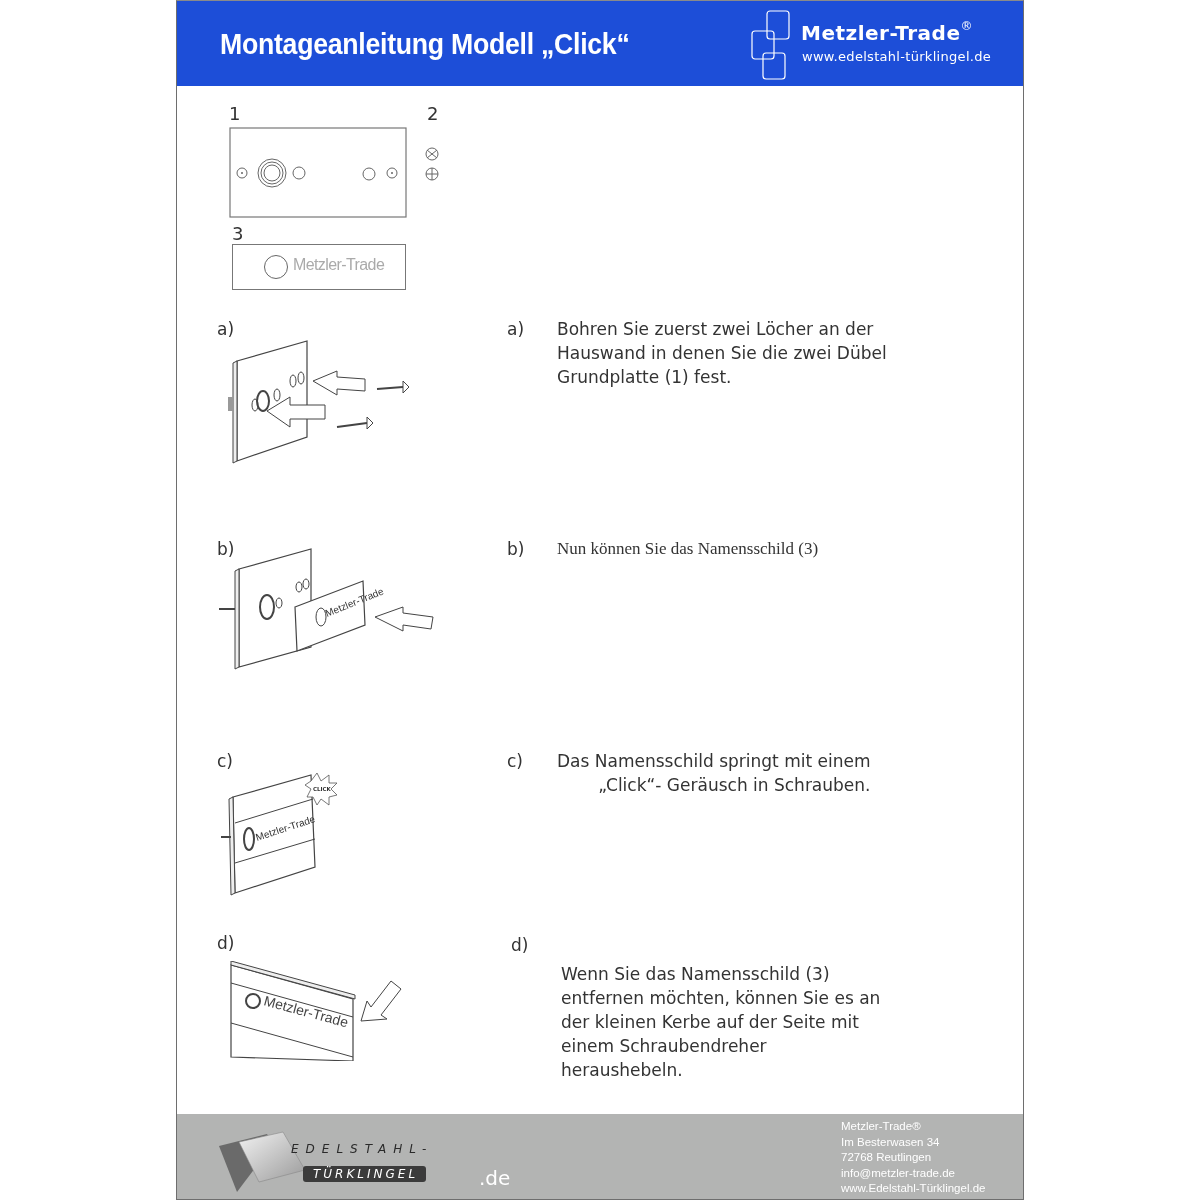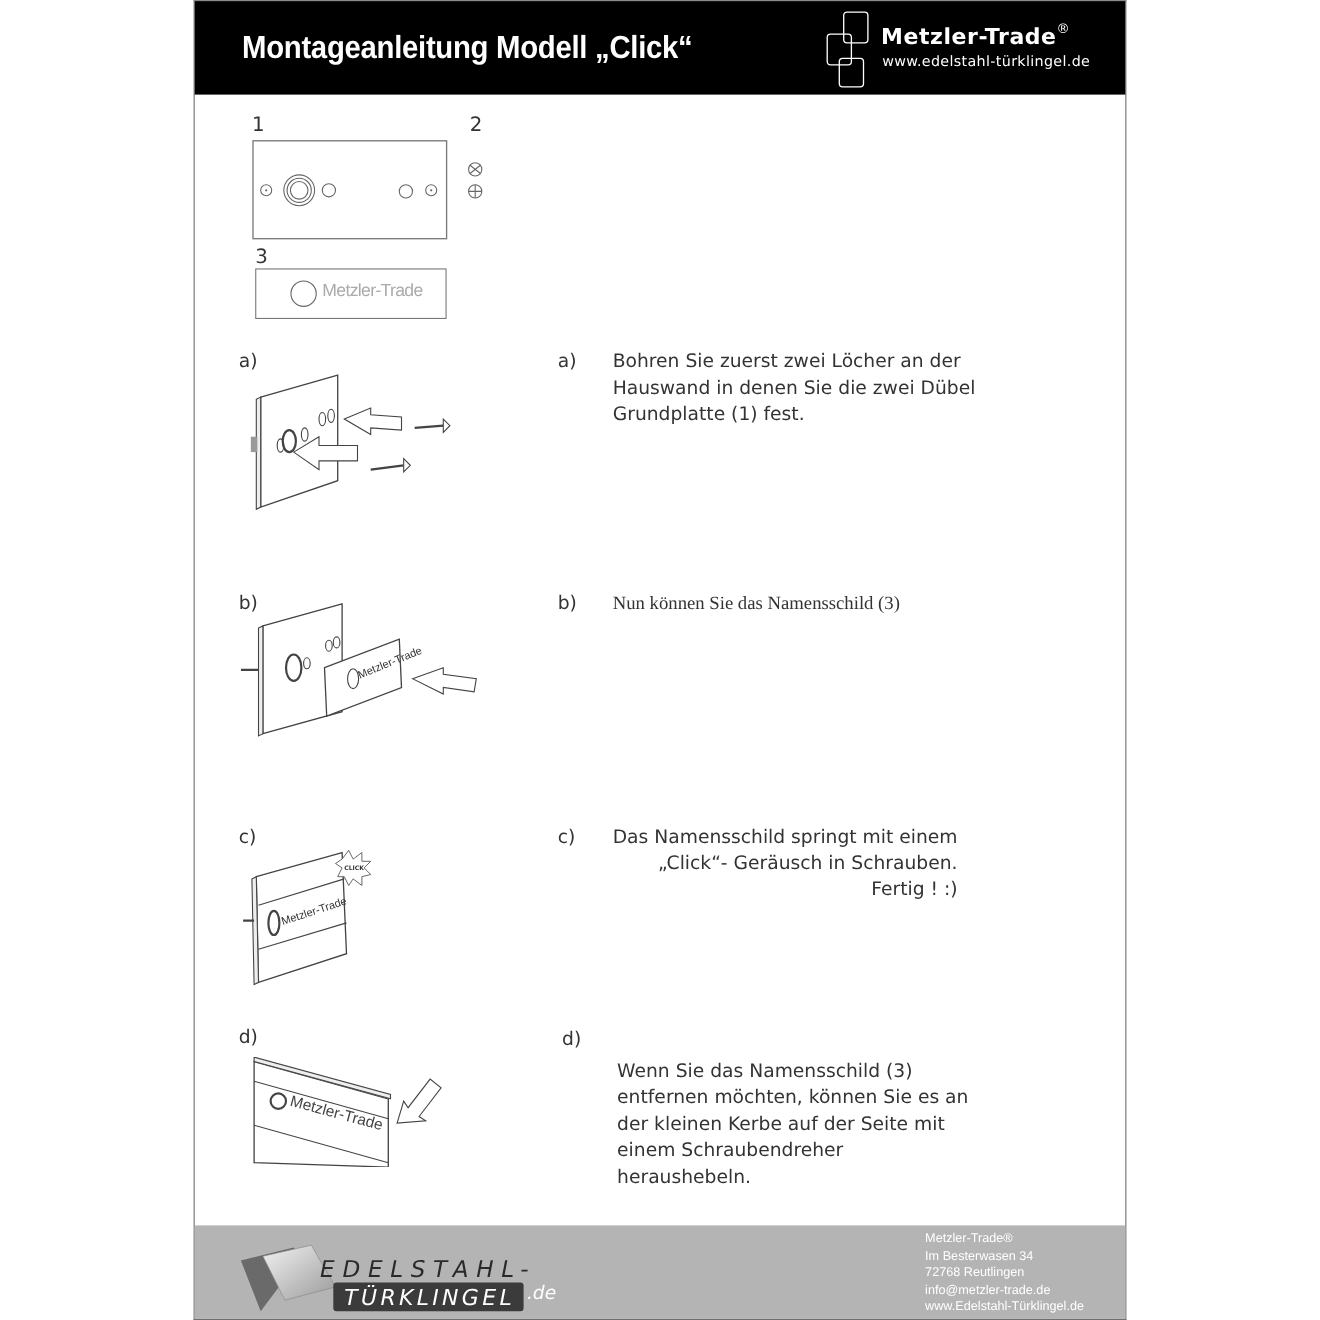--- a/index.html
+++ b/index.html
@@ -1,37 +1,37 @@
 <!DOCTYPE html>
 <html><head>
 <meta charset="utf-8">
 <style>
   html, body { margin:0; padding:0; background:#ffffff; }
   body { width:1200px; height:1200px; position:relative; overflow:hidden; font-family:"DejaVu Sans", sans-serif; }
   .page { position:absolute; left:176px; top:0; width:846px; height:1198px; border:1px solid #6e6e6e; border-top:1px solid #8a8a8a; background:#fff; }
-  .header { position:absolute; left:0; top:0; width:846px; height:85px; background:#000000; }
+  .header { position:absolute; left:0; top:0; width:846px; height:85px; background:#1d4ed8; }
   .title { position:absolute; left:43px; top:27px; color:#fff; font-family:"Liberation Sans", sans-serif; font-size:29px; font-weight:bold; letter-spacing:-0.3px; transform:scaleX(0.92); transform-origin:left; }
   .logo-squares { position:absolute; left:572px; top:8px; width:50px; height:72px; }
   .brand { position:absolute; left:624px; top:20px; color:#fff; font-family:"DejaVu Sans", sans-serif; font-weight:bold; font-size:20px; letter-spacing:0.5px; }
   .brand sup { font-size:12px; font-weight:normal; vertical-align:top; position:relative; top:-2px; }
   .brand-url { position:absolute; left:625px; top:48px; color:#fff; font-size:13px; letter-spacing:0.3px; }
 
   .part-label { position:absolute; font-size:18px; color:#333; font-family:"DejaVu Sans", sans-serif; }
   .step-label { position:absolute; font-size:17px; color:#333; }
   .step-text { position:absolute; font-size:17px; line-height:24px; color:#333; font-family:"DejaVu Sans", sans-serif; }
   .step-text span { display:block; white-space:nowrap; }
   .illus { position:absolute; }
 
   .footer { position:absolute; left:0; bottom:0; width:846px; height:85px; background:#b3b4b3; }
   .footer-addr { position:absolute; left:664px; top:5px; color:#fff; font-family:"Liberation Sans", sans-serif; font-size:11.5px; line-height:15.5px; }
   .footer-addr span { display:block; white-space:nowrap; }
   .flogo { position:absolute; left:30px; top:10px; width:300px; height:70px; }
-  .flogo-top { position:absolute; left:84px; top:18px; font-family:"DejaVu Sans", sans-serif; font-style:italic; font-size:21px; letter-spacing:7px; color:#2a2a2a; }
-  .flogo-bottom { position:absolute; left:96px; top:42px; background:#3b3b3b; color:#fff; font-style:italic; font-size:20px; letter-spacing:3px; padding:1px 8px 1px 10px; border-radius:3px; }
-  .flogo-de { position:absolute; left:272px; top:42px; color:#fff; font-style:italic; font-size:17px; }
+  .flogo-top { position:absolute; left:84px; top:18px; font-family:"DejaVu Sans", sans-serif; font-style:italic; font-size:12px; letter-spacing:7px; color:#2a2a2a; }
+  .flogo-bottom { position:absolute; left:96px; top:42px; background:#3b3b3b; color:#fff; font-style:italic; font-size:12px; letter-spacing:3px; padding:1px 8px 1px 10px; border-radius:3px; }
+  .flogo-de { position:absolute; left:272px; top:42px; color:#fff; font-size:20px; }
 </style>
 </head>
 <body>
 
 <div class="page">
 
   <div class="header">
     <div class="title">Montageanleitung Modell „Click“</div>
     <svg class="logo-squares" viewBox="0 0 50 72">
       <rect x="18" y="2" width="22" height="28" rx="3" fill="none" stroke="#fff" stroke-width="1.2"></rect>
@@ -125,21 +125,20 @@
     <line x1="16" y1="92" x2="96" y2="68" stroke="#444"></line>
     <ellipse cx="30" cy="68" rx="5" ry="11" fill="none" stroke="#444" stroke-width="2"></ellipse>
     <text x="38" y="70" font-size="10" fill="#333" transform="rotate(-18 38 70)" font-family="Liberation Sans, sans-serif">Metzler-Trade</text>
     <polygon points="86,6 92,-2 96,6 104,0 104,8 112,8 106,14 112,20 104,22 104,30 96,24 92,30 88,22 82,22 86,14 80,10" fill="#fff" stroke="#555" stroke-width="0.8" transform="translate(6,4)"></polygon>
     <text x="94" y="20" font-size="5.5" fill="#333" font-weight="bold">CLICK</text>
   </svg>
   <div class="step-label" style="left:330px;top:750px;">c)</div>
   <div class="step-text" style="left:380px;top:748px;text-align:right;">
     <span>Das Namensschild springt mit einem</span>
     <span>„Click“- Geräusch in Schrauben.</span>
-    <span>Fertig ! :)</span>
   </div>
 
   <div class="step-label" style="left:40px;top:932px;">d)</div>
   <svg class="illus" style="left:52px;top:960px;" width="200" height="100" viewBox="0 0 200 100">
     <polygon points="2,4 124,38 124,100 2,96" fill="#fff" stroke="#444" stroke-width="1.2"></polygon>
     <polygon points="2,0 126,34 126,38 2,4" fill="#eee" stroke="#444"></polygon>
     <line x1="2" y1="22" x2="124" y2="56" stroke="#444"></line>
     <line x1="2" y1="62" x2="124" y2="96" stroke="#444"></line>
     <circle cx="24" cy="40" r="7" fill="none" stroke="#444" stroke-width="2"></circle>
     <text x="34" y="44" font-size="14" fill="#444" transform="rotate(15 34 44)" font-family="Liberation Sans, sans-serif">Metzler-Trade</text>

